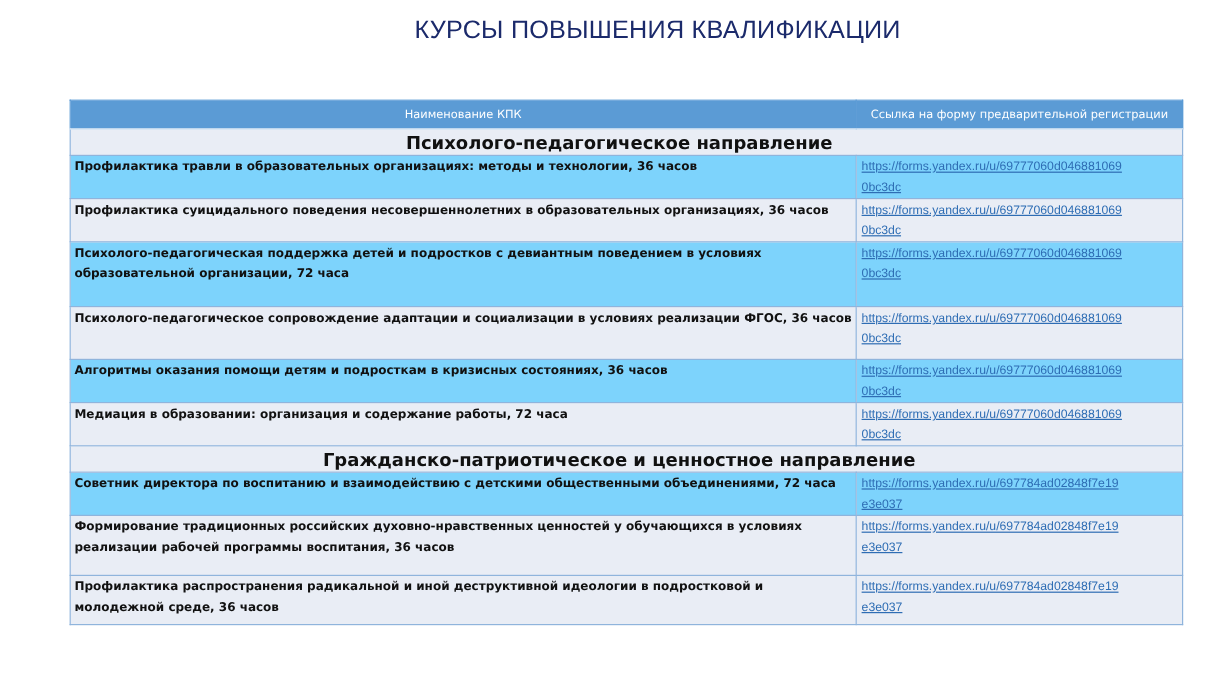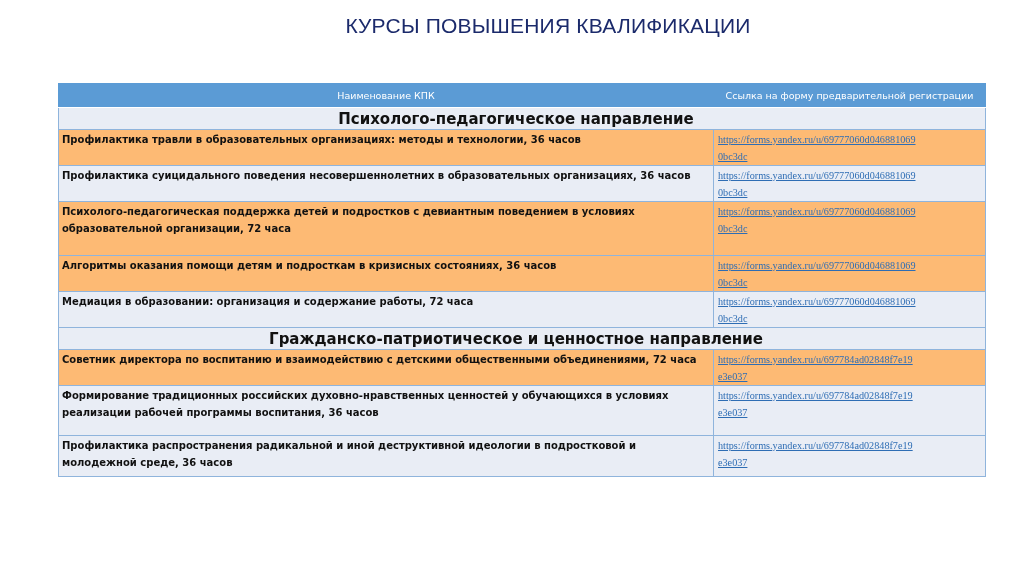--- a/index.html
+++ b/index.html
@@ -12,24 +12,24 @@
               table-layout:fixed; font-family:"DejaVu Sans", sans-serif; }
   table.kpk col.c1 { width:655px; }
   table.kpk col.c2 { width:272px; }
   table.kpk th { background:#5b9bd5; color:#ffffff; font-weight:normal; font-size:9.5px;
                  height:23px; padding:0; text-align:center; border:1px solid #5b9bd5;
                  border-bottom:1px solid #ffffff; }
   table.kpk td { border:1px solid #8fb4dc; vertical-align:top; padding:2px 3px 0 3px;
                  font-size:10px; font-weight:bold; color:#111111; line-height:16.5px;
                  overflow:hidden; }
   table.kpk tr.light td { background:#e9edf5; }
-  table.kpk tr.white td { background:#fdba74; }
+  table.kpk tr.white td { background:#7dd3fc; }
   table.kpk td.section { text-align:center; font-size:15px; font-weight:bold; padding:1px 12px 0 0;
                          line-height:20px; height:20px; color:#111111; }
-  table.kpk td.link { font-weight:normal; font-family:Liberation Serif, serif; font-size:10.2px;
+  table.kpk td.link { font-weight:normal; font-family:Liberation Sans, sans-serif; font-size:10.2px;
                       padding-left:4px; }
   table.kpk td.link a { color:#2e6db4; text-decoration:underline; word-break:break-all; }
 </style>
 </head>
 <body>
 
 <div class="title">КУРСЫ ПОВЫШЕНИЯ КВАЛИФИКАЦИИ</div>
 
 <table class="kpk">
   <colgroup>
@@ -52,20 +52,24 @@
       <td class="link"><a><span>https://forms.yandex.ru/u/69777060d046881069</span><br><span>0bc3dc</span></a></td>
     </tr>
     <tr class="light" style="height:33px">
       <td>Профилактика суицидального поведения несовершеннолетних в образовательных организациях, 36 часов</td>
       <td class="link"><a><span>https://forms.yandex.ru/u/69777060d046881069</span><br><span>0bc3dc</span></a></td>
     </tr>
     <tr class="white" style="height:54px">
       <td>Психолого-педагогическая поддержка детей и подростков с девиантным поведением в условиях образовательной организации, 72 часа</td>
       <td class="link"><a><span>https://forms.yandex.ru/u/69777060d046881069</span><br><span>0bc3dc</span></a></td>
     </tr>
+    <tr class="light" style="height:44px">
+      <td>Психолого-педагогическое сопровождение адаптации и социализации в условиях реализации ФГОС, 36 часов</td>
+      <td class="link"><a><span>https://forms.yandex.ru/u/69777060d046881069</span><br><span>0bc3dc</span></a></td>
+    </tr>
     <tr class="white" style="height:33px">
       <td>Алгоритмы оказания помощи детям и подросткам в кризисных состояниях, 36 часов</td>
       <td class="link"><a><span>https://forms.yandex.ru/u/69777060d046881069</span><br><span>0bc3dc</span></a></td>
     </tr>
     <tr class="light" style="height:33px">
       <td>Медиация в образовании: организация и содержание работы, 72 часа</td>
       <td class="link"><a><span>https://forms.yandex.ru/u/69777060d046881069</span><br><span>0bc3dc</span></a></td>
     </tr>
 
     <tr class="light">

